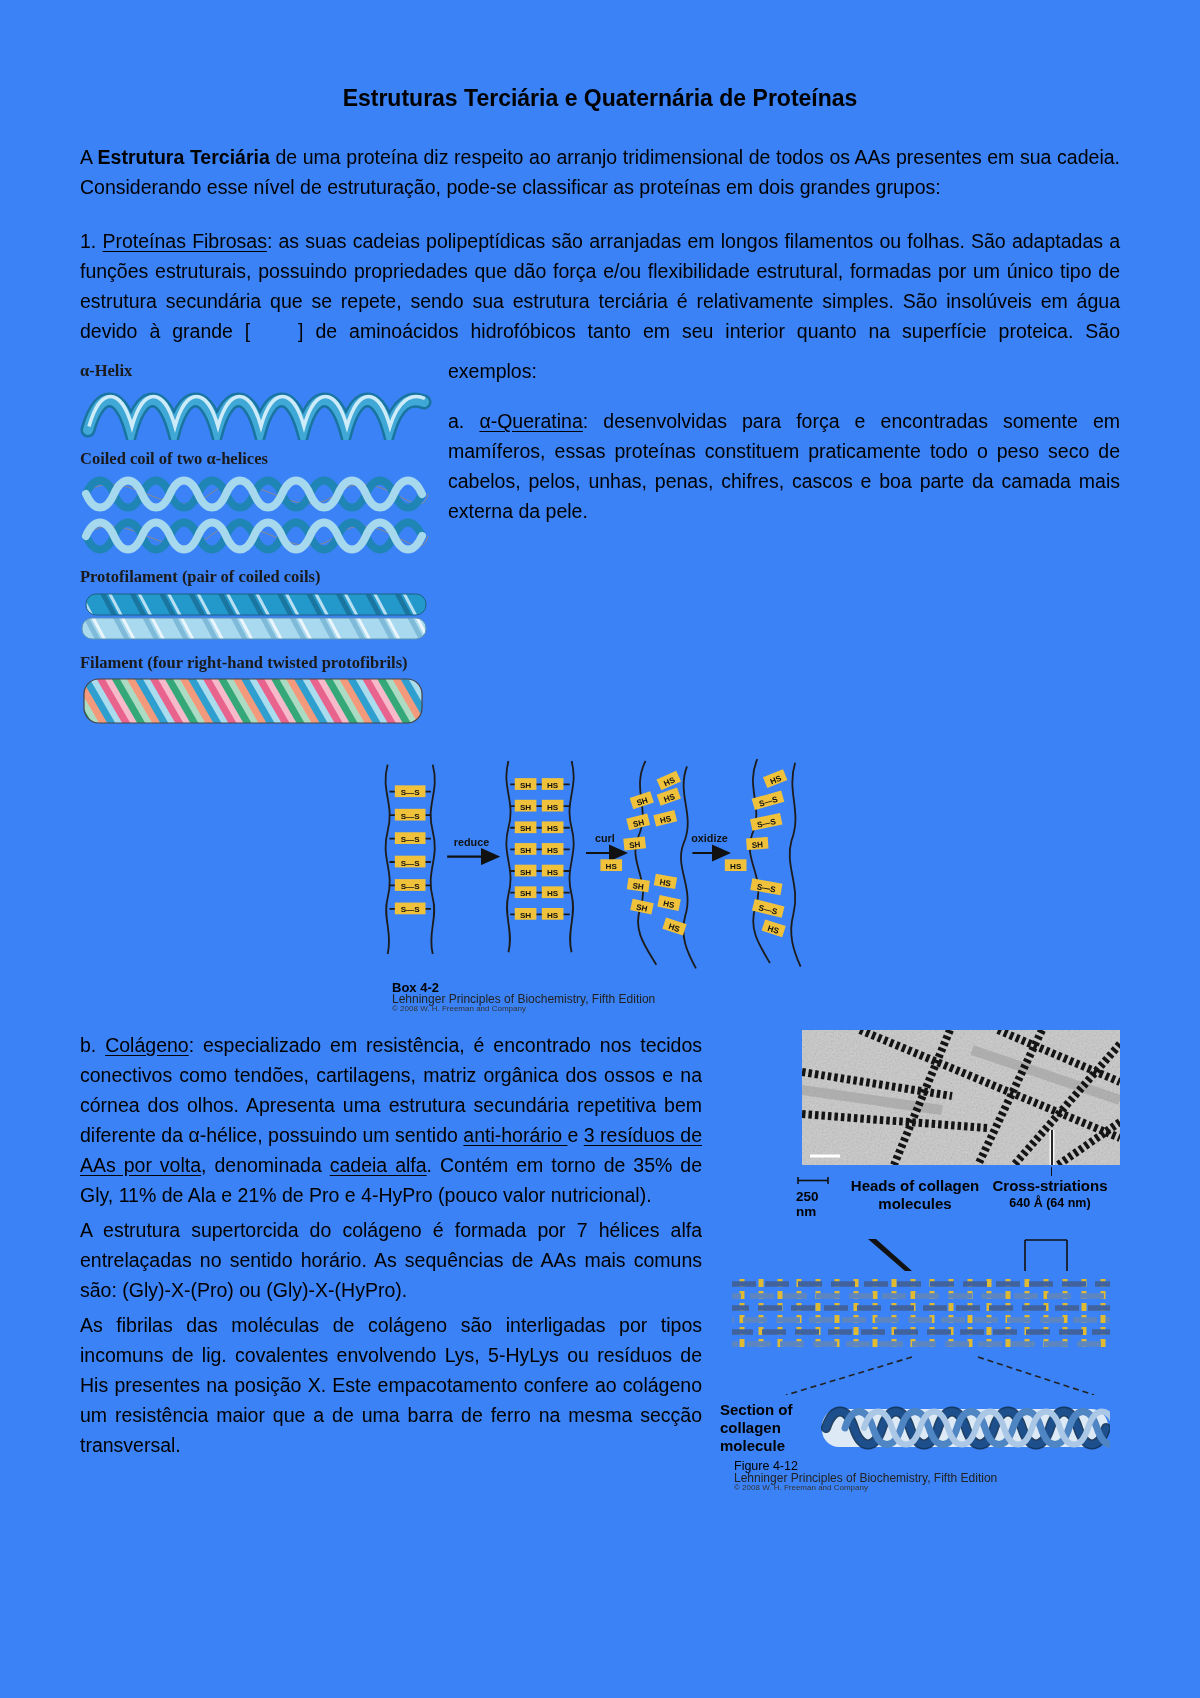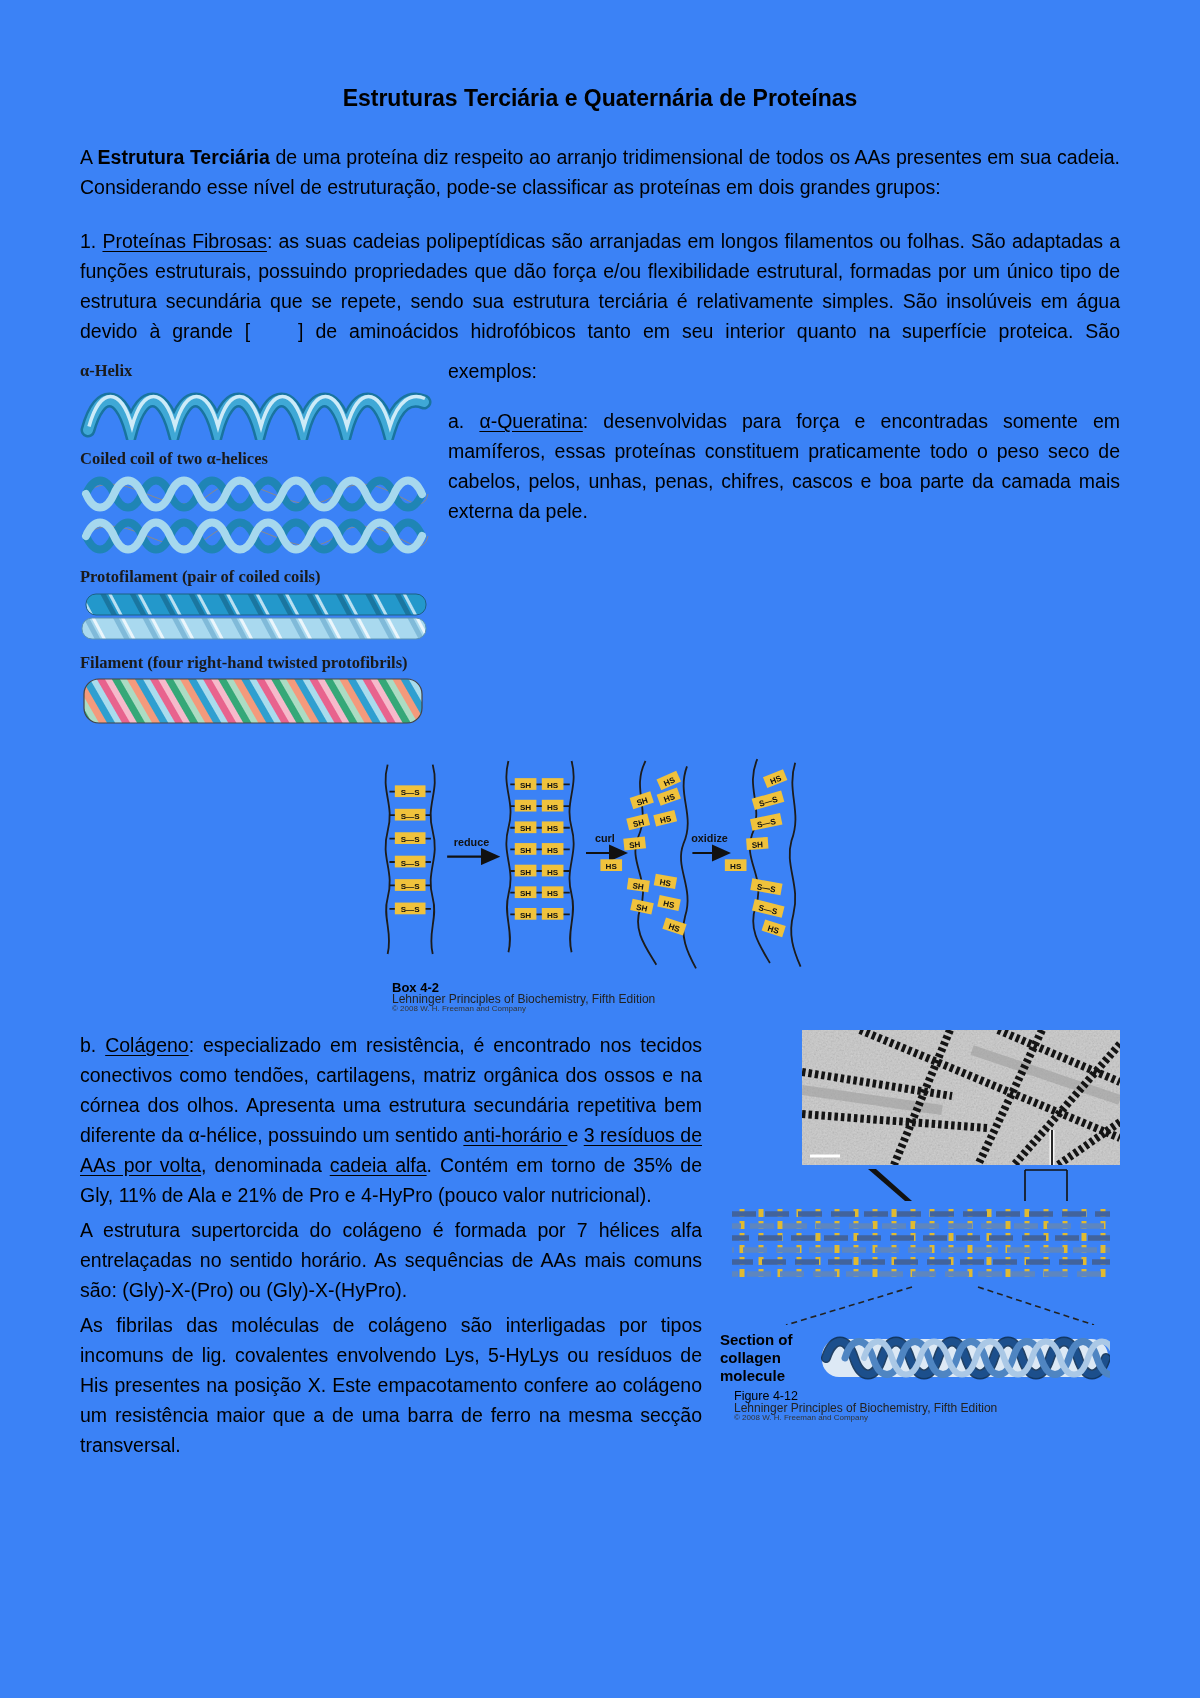--- a/index.html
+++ b/index.html
@@ -396,20 +396,40 @@
             <path d="M240,0 L176,135"></path>
             <path d="M318,14 L212,135"></path>
             <path d="M318,92 L256,135"></path>
           </g>
           <line x1="250" y1="100" x2="250" y2="135" stroke="#f4f4f4" stroke-width="5"></line>
           <line x1="250" y1="100" x2="250" y2="135" stroke="#111" stroke-width="1.8"></line>
           <line x1="8" y1="126" x2="38" y2="126" stroke="#fff" stroke-width="3"></line>
         </svg>
       </div>
 
+      <div class="cf-labels">
+        <div class="cf-vline"></div>
+        <div class="cf-scale">
+          <svg width="34" height="9" viewBox="0 0 34 9">
+            <line x1="2" y1="1" x2="2" y2="8" stroke="#111" stroke-width="1.6"></line>
+            <line x1="32" y1="1" x2="32" y2="8" stroke="#111" stroke-width="1.6"></line>
+            <line x1="2" y1="4.5" x2="32" y2="4.5" stroke="#111" stroke-width="1.6"></line>
+          </svg>
+          <div class="num">250</div>
+          <div class="unit">nm</div>
+        </div>
+        <div class="cf-heads">
+          <div>Heads of collagen</div>
+          <div>molecules</div>
+        </div>
+        <div class="cf-cross">
+          <div class="l1">Cross-striations</div>
+          <div class="l2">640 Å (64 nm)</div>
+        </div>
+      </div>
 
       <svg width="400" height="32" viewBox="0 0 400 32">
         <polygon points="148,0 156,0 192,32 185,32" fill="#111"></polygon>
         <path d="M305,1 H347 M305,1 V32 M347,1 V32" stroke="#111" stroke-width="1.6" fill="none"></path>
       </svg>
 
       <svg width="378" height="76" viewBox="0 0 378 76" style="margin-left:12px">
         <g id="schematic-bars">
             <line x1="10" x2="10" y1="4" y2="72" stroke="#e0ba32" stroke-width="5" stroke-dasharray="8 4"></line>
             <line x1="29" x2="29" y1="4" y2="72" stroke="#e0ba32" stroke-width="5" stroke-dasharray="8 4"></line>

